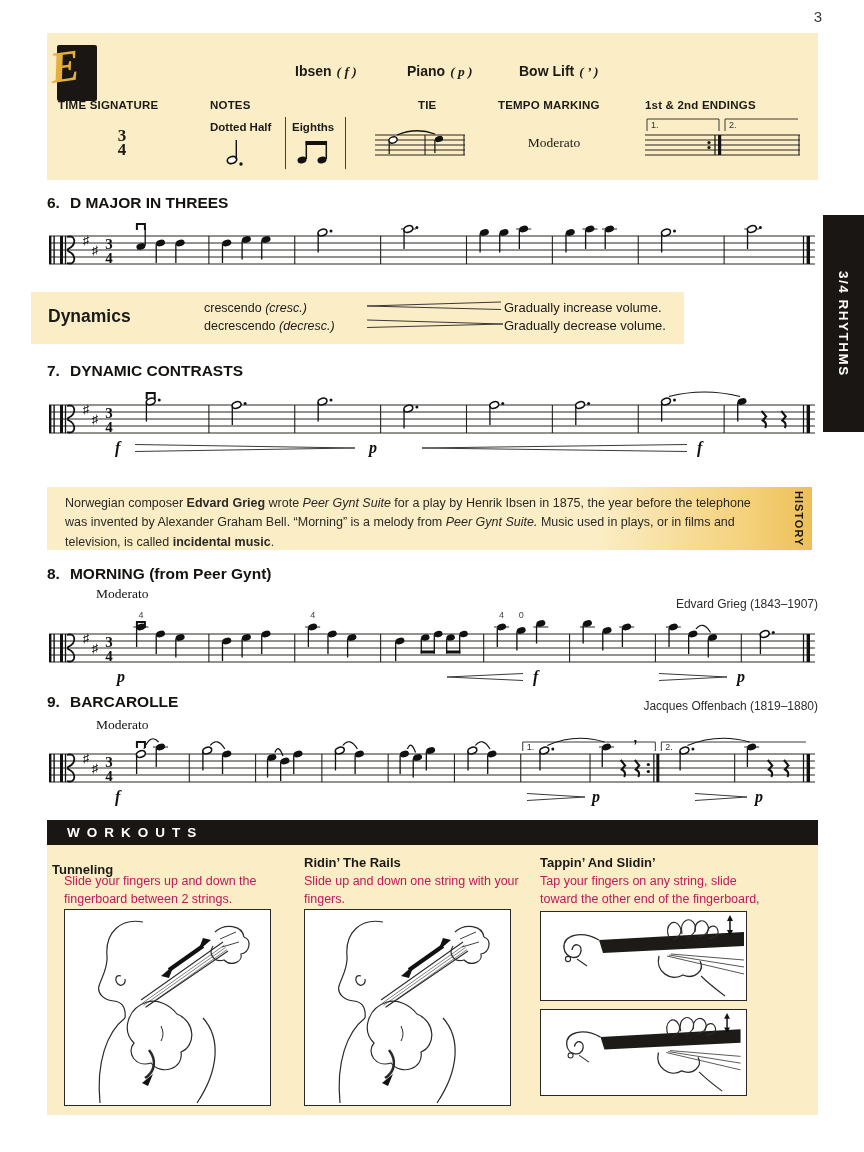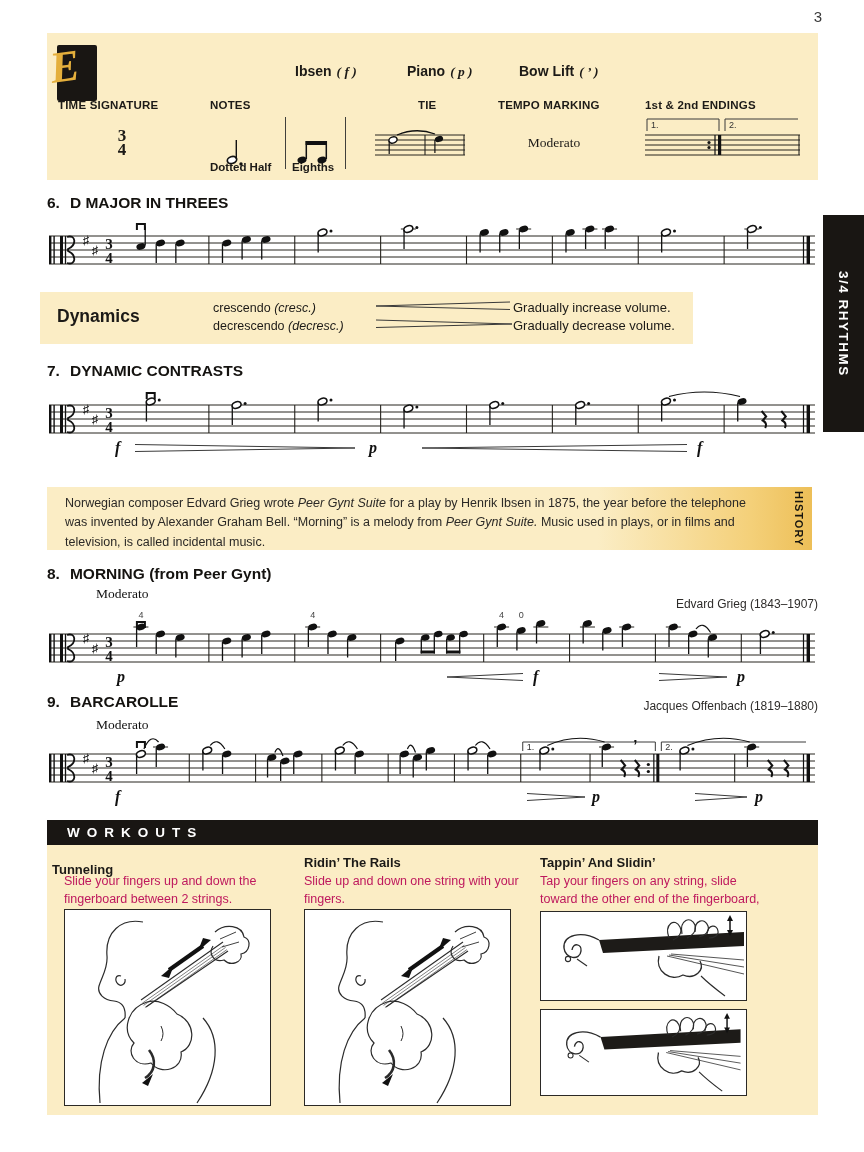--- a/index.html
+++ b/index.html
@@ -9,42 +9,42 @@
   .cream{background:#fbedc5;}
   .pagenum{font-size:15px;color:#3a3a3a;}
   
   .logo{background:#191613;border-radius:2px;}
   .logo .gold-e{position:absolute;left:-7px;top:-4px;font-family:"Liberation Serif",serif;
       font-style:italic;font-weight:bold;font-size:44px;color:#e4af3c;transform:rotate(-8deg);}
   .review-title{font-size:31px;font-weight:bold;letter-spacing:1px;color:#1b1813;}
   .term-label{font-weight:bold;font-size:14px;}
   .term-sym{font-family:"Liberation Serif",serif;font-style:italic;font-weight:bold;font-size:13.5px;margin-left:5px;}
   .col-label{font-weight:bold;font-size:11.5px;letter-spacing:.2px;}
-  .sub-label{font-weight:bold;font-size:11.5px;margin-top:40px;}
+  .sub-label{font-weight:bold;font-size:11.5px;}
   .tsig{font-family:"Liberation Serif",serif;font-weight:bold;font-size:17px;line-height:.85;text-align:center;}
   .serif{font-family:"Liberation Serif",serif;}
   .vline{width:1px;background:#40403c;}
   
   .ex-head{font-size:15.5px;font-weight:bold;color:#14120f;}
   .ex-head .num{margin-right:10px;}
   .tempo{font-family:"Liberation Serif",serif;font-size:13.5px;color:#111;}
   .composer{font-size:12px;color:#2e2c2a;text-align:right;width:771px;}
   
   .side-tab{background:#191613;color:#fff;writing-mode:vertical-rl;text-align:center;
       font-weight:bold;font-size:13.5px;letter-spacing:1.5px;}
   .hist-tab{writing-mode:vertical-rl;font-weight:bold;font-size:11px;letter-spacing:1px;color:#17150f;}
   
   .dyn-title{font-weight:bold;font-size:17.5px;}
   .dyn-term{font-size:12.5px;line-height:18px;}
   .dyn-term .it{font-style:italic;}
   .dyn-desc{font-size:13px;line-height:18px;}
   
   .hist-box{background:linear-gradient(90deg,#fbedc5 0%,#fbedc5 72%,#f4d079 92%,#edbf58 100%);}
   .hist-text{font-size:12.5px;line-height:1.55;color:#2b2926;}
-  .hist-text .b{font-weight:normal;margin-top:48px;}
+  .hist-text .b{font-weight:bold;margin-top:48px;}
   .hist-text .i{font-style:italic;}
   
   .wk-bar{background:#191613;color:#fff;font-weight:bold;font-size:13.5px;
       letter-spacing:7px;line-height:25px;padding-left:20px;box-sizing:border-box;}
   .wk-title{font-weight:bold;font-size:13px;}
   .wk-text{font-size:12.5px;line-height:1.42;color:#be185d;width:232px;}
   .img-box{background:#fff;border:1.3px solid #2b2926;}
   svg text{user-select:none;}
 </style>
 </head>
@@ -197,21 +197,21 @@
     <circle cx="627.46875" cy="15" r="1.5" fill="#111"></circle>
     <line x1="677.125" y1="20" x2="677.125" y2="48" stroke="#26241f" stroke-width="1.1"></line>
     <line x1="697.34375" y1="13" x2="712.34375" y2="13" stroke="#26241f" stroke-width="1"></line>
     <ellipse cx="704.84375" cy="13" rx="4.6" ry="3.2" fill="#fff" stroke="#111" stroke-width="1.6" transform="rotate(-18 704.84375 13)"></ellipse>
     <line x1="700.54375" y1="14" x2="700.54375" y2="33" stroke="#111" stroke-width="1.3"></line>
     <circle cx="713.34375" cy="11.5" r="1.5" fill="#111"></circle>
     <line x1="756.5" y1="20" x2="756.5" y2="48" stroke="#111" stroke-width="1.2"></line>
     <rect x="759.6" y="20" width="3.4" height="28" fill="#111"></rect>
   </svg>
 
-<div class="abs cream" style="left:40px;top:292px;width:653px;height:52px;">
+<div class="abs cream" style="left:31px;top:292px;width:653px;height:52px;">
   <div class="abs dyn-title" style="left:17px;top:14px;">Dynamics</div>
   <div class="abs dyn-term" style="left:173px;top:7px;">
     <span>crescendo</span> <span class="it">(cresc.)</span>
   </div>
   <div class="abs dyn-term" style="left:173px;top:25px;">
     <span>decrescendo</span> <span class="it">(decresc.)</span>
   </div>
   <svg class="abs" style="left:332px;top:3px;" width="150" height="40">
       <line x1="4" y1="11" x2="138" y2="7" stroke="#3a3a3a" stroke-width="1"></line>
       <line x1="4" y1="11" x2="138" y2="14.5" stroke="#3a3a3a" stroke-width="1"></line>

